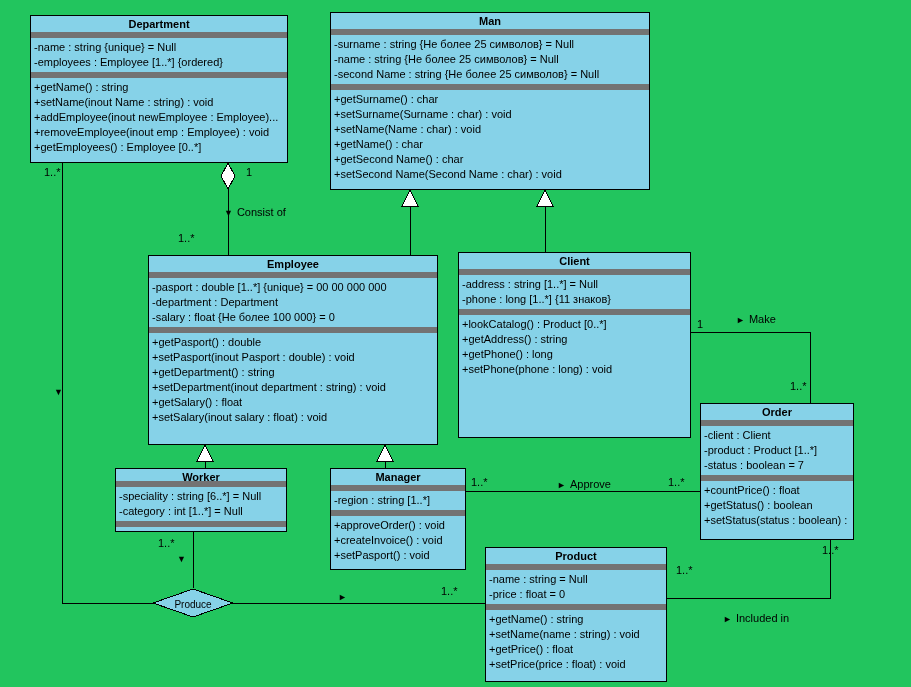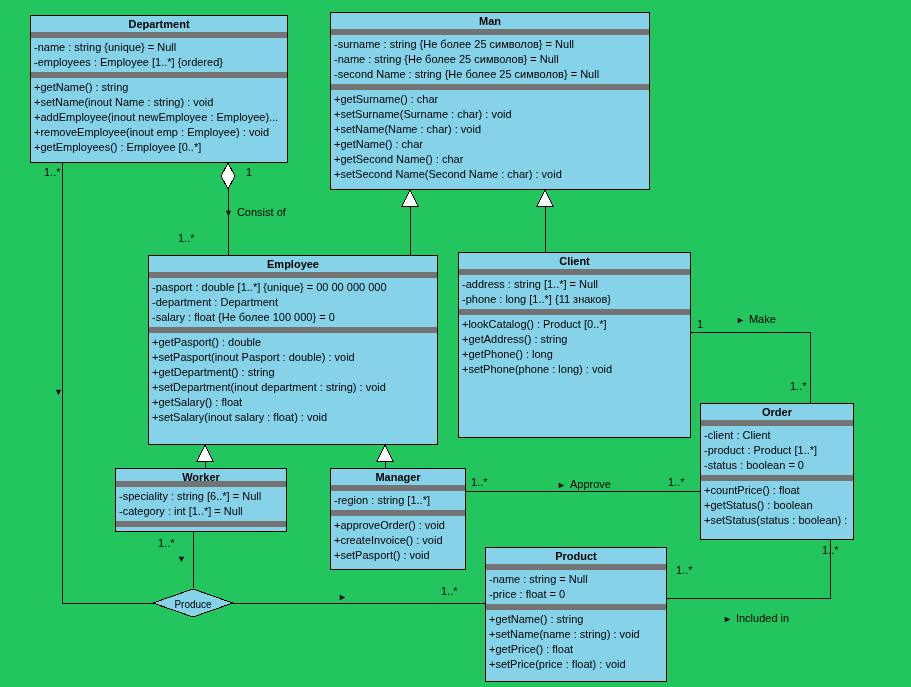--- a/index.html
+++ b/index.html
@@ -142,21 +142,21 @@
       <div class="uml-row">+getPhone() : long</div>
       <div class="uml-row">+setPhone(phone : long) : void</div>
     </div>
   </div>
 
   <div class="uml-class" style="left:700px;top:403px;width:154px;height:137px">
     <div class="uml-title">Order</div>
     <div class="uml-section">
       <div class="uml-row">-client : Client</div>
       <div class="uml-row">-product : Product [1..*]</div>
-      <div class="uml-row">-status : boolean = 0</div>
+      <div class="uml-row">-status : boolean = 7</div>
     </div>
     <div class="uml-section grow">
       <div class="uml-row">+countPrice() : float</div>
       <div class="uml-row">+getStatus() : boolean</div>
       <div class="uml-row">+setStatus(status : boolean) : void</div>
     </div>
   </div>
 
   <div class="uml-class" style="left:115px;top:468px;width:172px;height:64px">
     <div class="uml-title">Worker</div>

